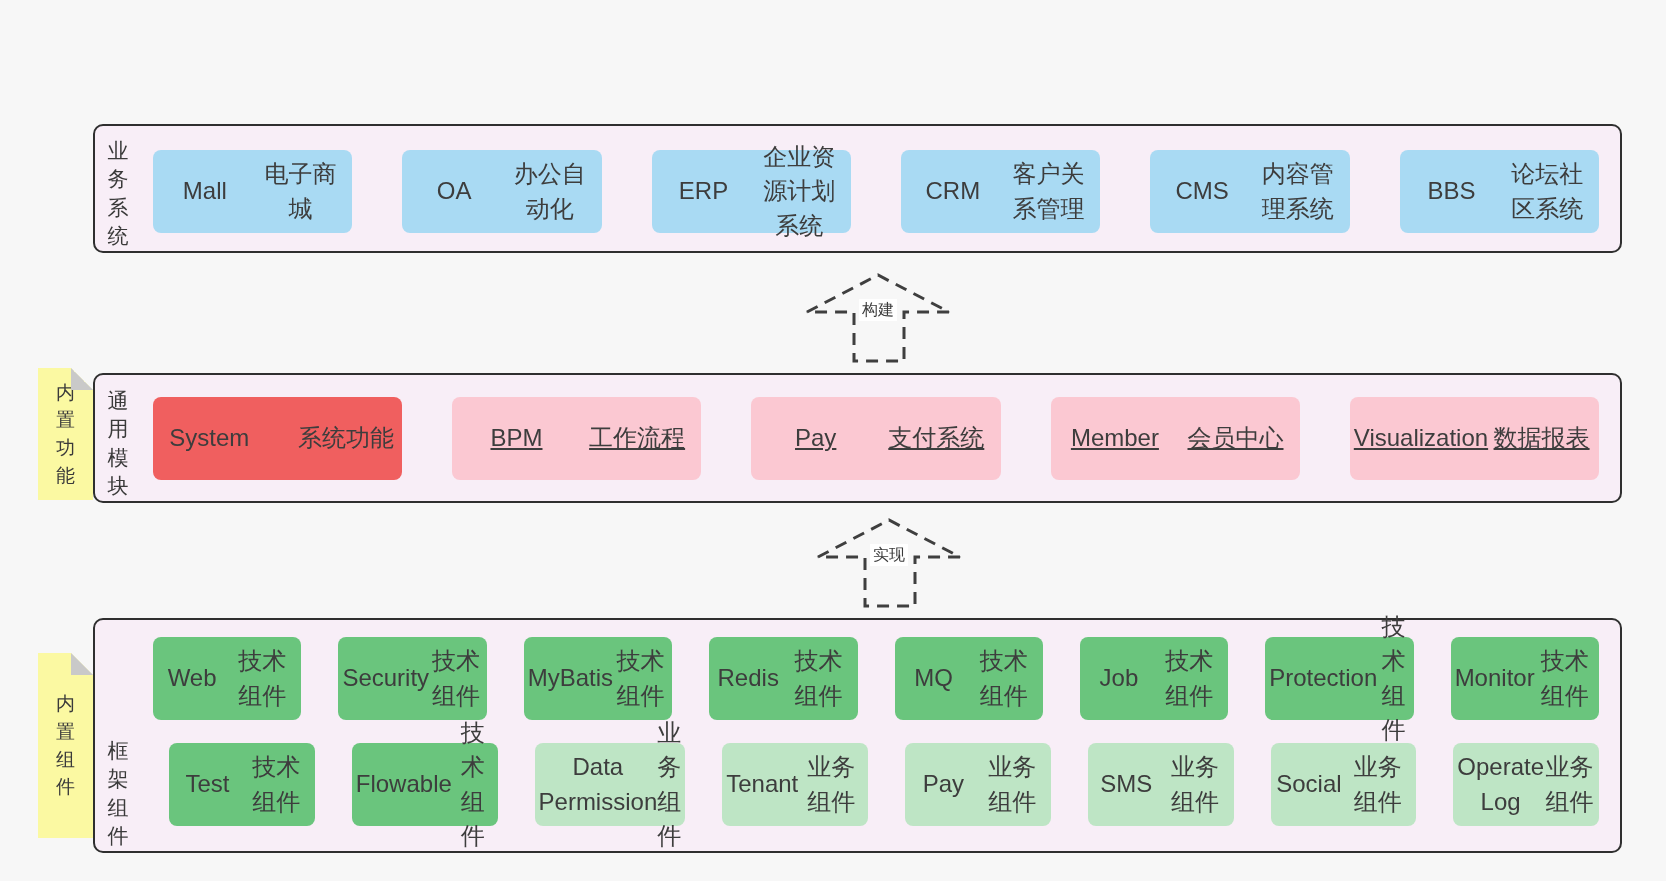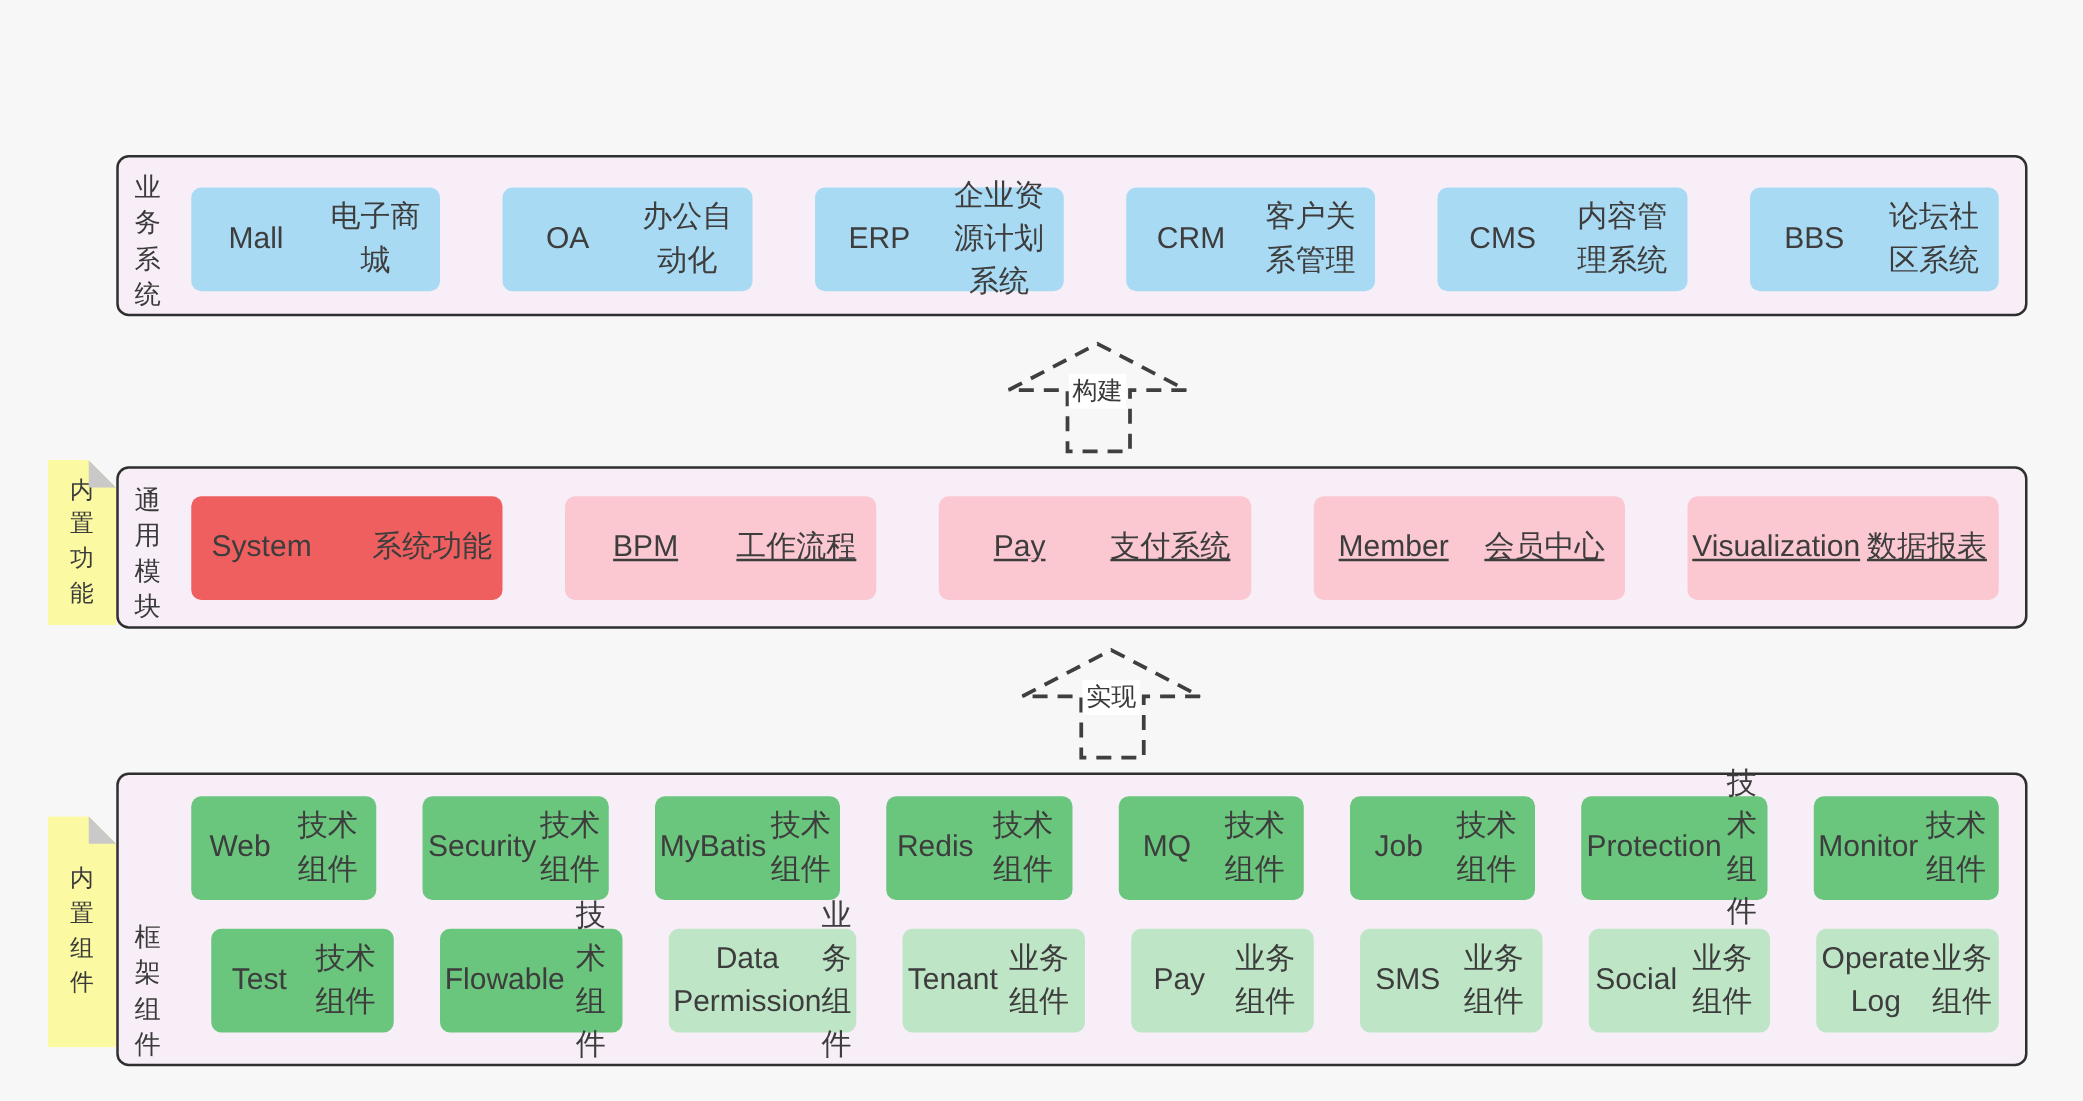--- a/index.html
+++ b/index.html
@@ -66,21 +66,21 @@
   #note-functions{top:368px;height:132px;}
   #note-components{top:653px;height:185px;}
 
   
   .up-arrow{position:absolute;width:146px;height:92px;z-index:3;}
   #arrow-build{left:805px;top:272px;}
   #arrow-implement{left:816px;top:517px;text-decoration:underline;}
   .up-arrow svg{position:absolute;left:0;top:0;}
   .arrow-chip{
     position:absolute;left:50%;top:27px;transform:translateX(-50%);
-    background:#ffffff;padding:0 3px;font-size:20px;line-height:1.4;
+    background:#ffffff;padding:0 3px;font-size:16px;line-height:1.4;
     white-space:nowrap;color:#3a3a3a;
   }
 </style>
 </head>
 <body>
 
 <div class="note" id="note-functions">
   <span>内置功能</span>
 </div>
 <div class="note" id="note-components">

